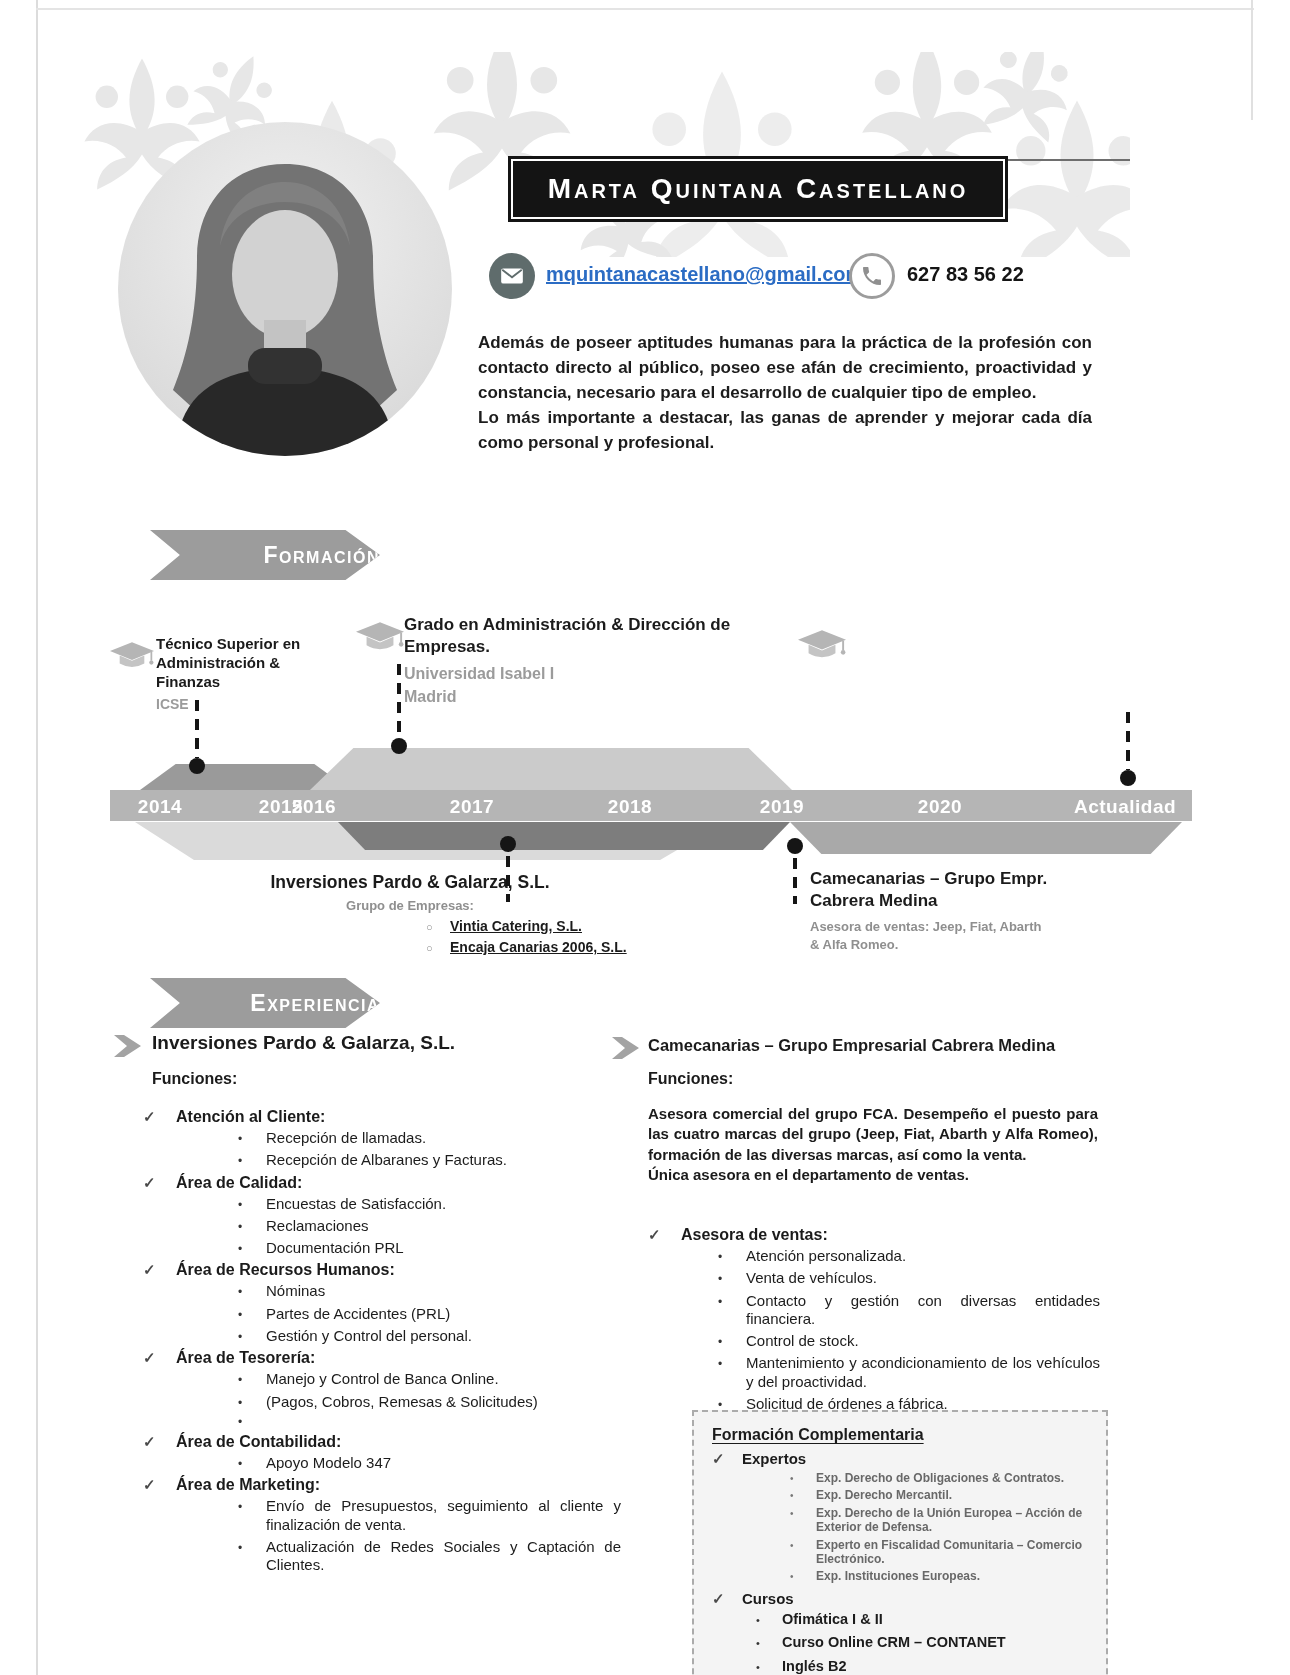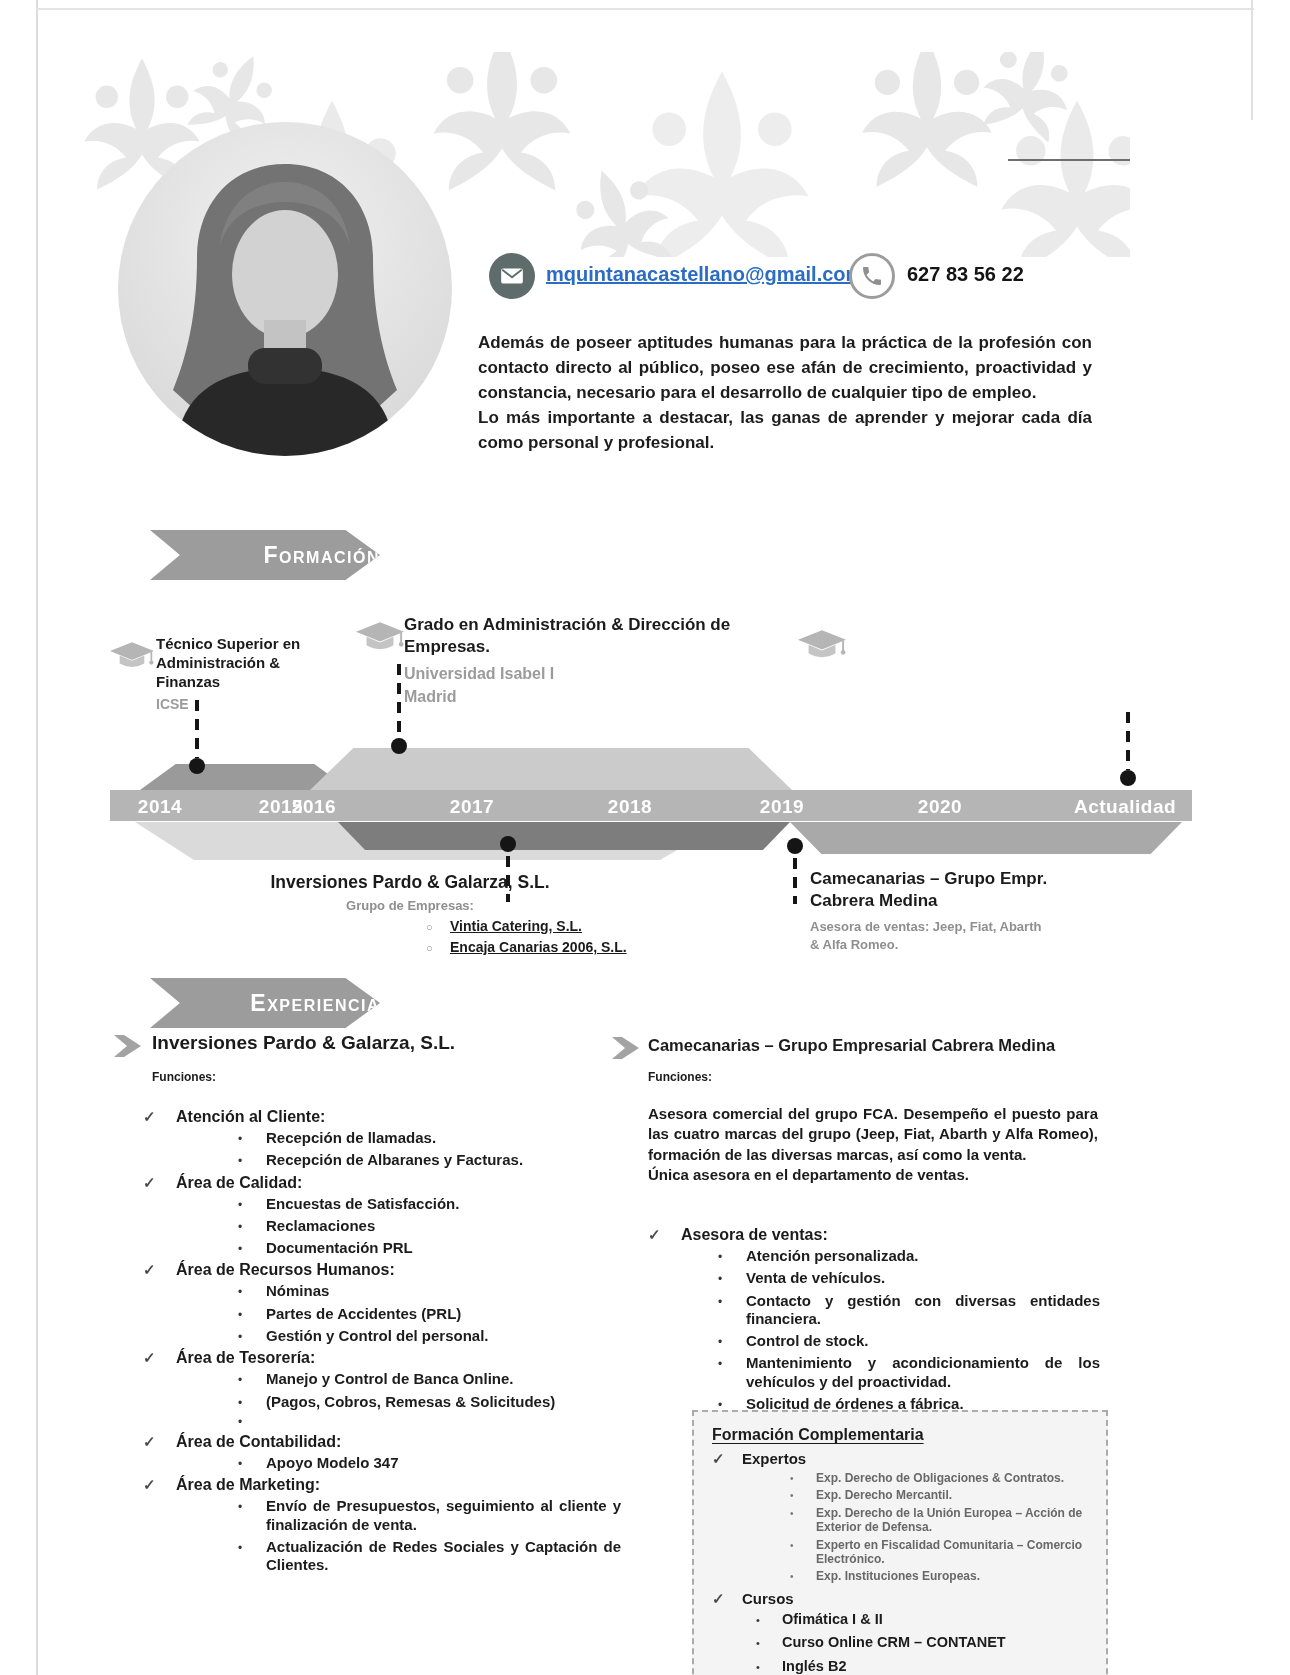--- a/index.html
+++ b/index.html
@@ -57,28 +57,28 @@
   .tl-companies{position:absolute;left:350px;top:918px;width:300px;}
   .tl-company{display:flex;align-items:baseline;padding-left:76px;margin-bottom:5px;}
   .tl-company .ob{width:24px;color:#8a8a8a;font-size:11px;}
   .tl-company .ct{font-size:14px;font-weight:600;text-decoration:underline;color:#1b1b1b;cursor:pointer;}
   .tl-right-title{position:absolute;left:810px;top:868px;width:240px;font-size:17px;font-weight:700;line-height:1.3;}
   .tl-right-sub{position:absolute;left:810px;top:918px;width:244px;font-size:13px;font-weight:600;color:#8f8f8f;line-height:1.35;}
   
   .chev{position:absolute;}
   .xhead{position:absolute;font-size:19px;font-weight:700;}
   .xhead.small{font-size:16.5px;}
-  .funciones{position:absolute;font-size:12px;font-weight:700;}
+  .funciones{position:absolute;font-size:16px;font-weight:700;}
   .xlist{position:absolute;}
   .grp{margin-bottom:2px;}
   .glabel{display:flex;align-items:baseline;font-size:16px;font-weight:700;margin:4px 0 3px;}
   .glabel .ck{width:33px;color:#4a4a4a;font-size:15px;font-weight:700;}
   .li{display:flex;align-items:baseline;padding-left:95px;margin-bottom:4px;}
   .li .bu{width:28px;font-size:12px;color:#333;}
-  .li .tx{flex:1;font-size:15px;font-weight:700;line-height:1.22;text-align:justify;color:#1c1c1c;}
+  .li .tx{flex:1;font-size:15px;font-weight:400;line-height:1.22;text-align:justify;color:#1c1c1c;}
   .rpara{position:absolute;left:648px;top:1104px;width:450px;font-size:15px;font-weight:600;line-height:1.36;text-align:justify;}
   .rpara p{margin:0;}
   
   .cbox{
     position:absolute;left:692px;top:1410px;width:416px;box-sizing:border-box;
     border:2px dashed #ababab;background:#f4f4f4;padding:14px 18px 16px 18px;
   }
   .cbox .ctitle{font-size:16px;font-weight:700;text-decoration:underline;text-underline-offset:3px;margin-bottom:6px;}
   .cbox .glabel{font-size:15px;margin:2px 0 3px;}
   .cbox .glabel .ck{width:30px;}
@@ -131,20 +131,23 @@
       <rect width="334" height="334" fill="url(#pbg)"></rect>
       <path d="M167 42c-54 0-88 40-88 94 0 56-10 98-24 132l44 40h136l44-40c-14-34-24-76-24-132 0-54-34-94-88-94z" fill="#737373"></path>
       <ellipse cx="167" cy="152" rx="53" ry="64" fill="#d2d2d2"></ellipse>
       <path d="M102 124c5-42 33-64 65-64s60 22 65 64c-6-26-30-44-65-44s-59 18-65 44z" fill="#808080"></path>
       <rect x="146" y="198" width="42" height="42" fill="#c3c3c3"></rect>
       <path d="M58 334c0-62 44-88 109-88s109 26 109 88z" fill="#282828"></path>
       <rect x="130" y="226" width="74" height="36" rx="17" fill="#323232"></rect>
     </svg>
   </div>
 
+  <div class="name-banner">
+    <span>Marta Quintana Castellano</span>
+  </div>
   <div class="banner-tail"></div>
 
   <div class="contact-icon email-ic">
     <svg width="26" height="26" viewBox="0 0 24 24">
       <rect x="2" y="5" width="20" height="14" rx="2" fill="#ffffff"></rect>
       <path d="M3 6.2l9 7 9-7" stroke="#5f6c6c" stroke-width="1.7" fill="none"></path>
     </svg>
   </div>
   <a class="email-link">mquintanacastellano@gmail.com</a>
   <div class="contact-icon phone-ic">

